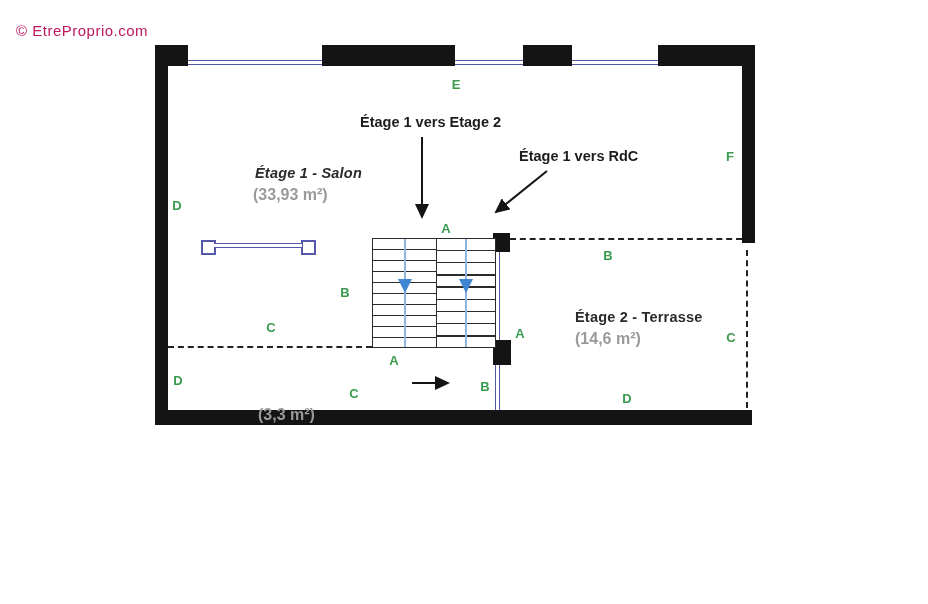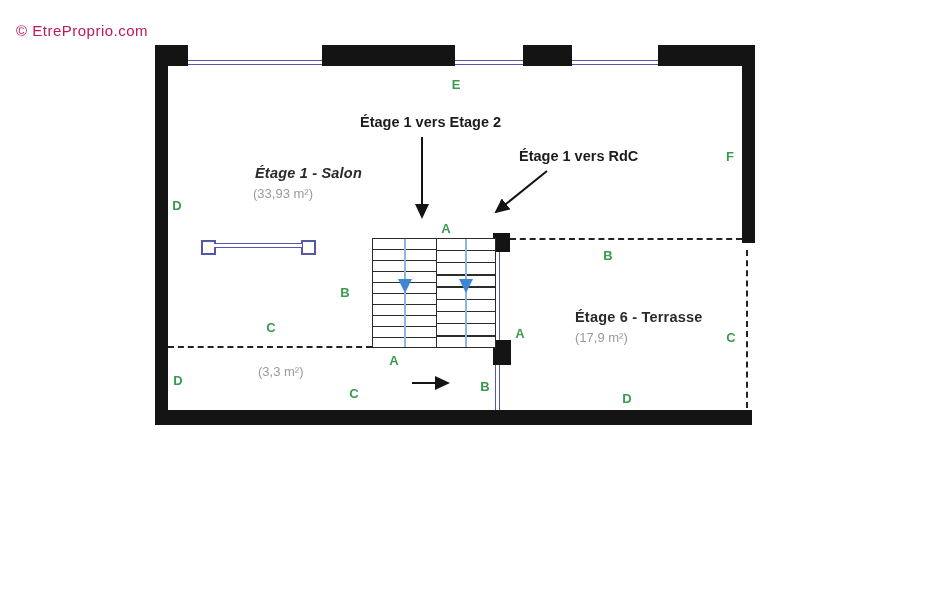--- a/index.html
+++ b/index.html
@@ -12,21 +12,21 @@
   .window-v{position:absolute;width:3px;border-left:1.6px solid #5558a8;border-right:1.6px solid #5558a8;background:#fff;}
   .rail-sq{position:absolute;width:11px;height:11px;border:2px solid #5558a8;background:#fff;}
   .dash-h{position:absolute;border-top:2px dashed #222;height:0;}
   .dash-v{position:absolute;border-left:2px dashed #222;width:0;}
   .flight{position:absolute;box-sizing:border-box;border:1.6px solid #2b2b2b;background:
     repeating-linear-gradient(to bottom,#ffffff 0 9.6px,#2b2b2b 9.6px 11px);}
   .flight.right{background:repeating-linear-gradient(to bottom,#ffffff 0 10.8px,#2b2b2b 10.8px 12.2px);}
   .stair-center{position:absolute;width:1.6px;background:#8fb4dd;}
   .stair-arrow{position:absolute;width:0;height:0;border-left:7px solid transparent;border-right:7px solid transparent;border-top:14px solid #3f86d2;}
   .room-label{position:absolute;color:#2a2a2a;font-size:14.5px;font-weight:600;letter-spacing:.2px;white-space:nowrap;}
-  .room-area{position:absolute;color:#9a9a9a;font-size:13px;font-weight:400;white-space:nowrap;}
+  .room-area{position:absolute;color:#9a9a9a;font-size:16px;font-weight:700;white-space:nowrap;}
   .marker{position:absolute;color:#3a9b4e;font-size:13px;font-weight:700;transform:translateX(-50%);white-space:nowrap;}
   .annot{position:absolute;color:#1c1c1c;font-size:14.5px;font-weight:600;white-space:nowrap;}
   .watermark{position:absolute;left:16px;top:22px;color:#be185d;font-size:15px;letter-spacing:.5px;}
   .plan-title{position:absolute;left:719px;top:531px;color:#111;font-size:20px;font-weight:700;white-space:nowrap;}
   svg.overlay{position:absolute;left:0;top:0;pointer-events:none;}
 </style>
 </head>
 <body>
 
 <div id="canvas">
@@ -75,24 +75,24 @@
     <line x1="547" y1="171" x2="496" y2="212" stroke="#141414" stroke-width="2" marker-end="url(#ah)"></line>
     <line x1="412" y1="383" x2="448" y2="383" stroke="#141414" stroke-width="2" marker-end="url(#ah)"></line>
   </svg>
 
   <div class="annot" style="left:360px;top:114px;">Étage 1 vers Etage 2</div>
   <div class="annot" style="left:519px;top:148px;">Étage 1 vers RdC</div>
 
   <div class="room-label" style="left:255px;top:165px;font-style:italic;">Étage 1 - Salon</div>
   <div class="room-area" style="left:253px;top:186px;">(33,93 m²)</div>
 
-  <div class="room-label" style="left:575px;top:309px;">Étage 6 - Terrasse</div>
-  <div class="room-area" style="left:575px;top:330px;">(17,9 m²)</div>
+  <div class="room-label" style="left:575px;top:309px;">Étage 2 - Terrasse</div>
+  <div class="room-area" style="left:575px;top:330px;">(14,6 m²)</div>
 
-  <div class="room-area" style="left:258px;top:364px;">(3,3 m²)</div>
+  <div class="room-area" style="left:258px;top:406px;">(3,3 m²)</div>
 
   <div class="marker" style="left:456px;top:77px;">E</div>
   <div class="marker" style="left:730px;top:149px;">F</div>
   <div class="marker" style="left:177px;top:198px;">D</div>
   <div class="marker" style="left:345px;top:285px;">B</div>
   <div class="marker" style="left:271px;top:320px;">C</div>
   <div class="marker" style="left:446px;top:221px;">A</div>
   <div class="marker" style="left:608px;top:248px;">B</div>
   <div class="marker" style="left:520px;top:326px;">A</div>
   <div class="marker" style="left:731px;top:330px;">C</div>

